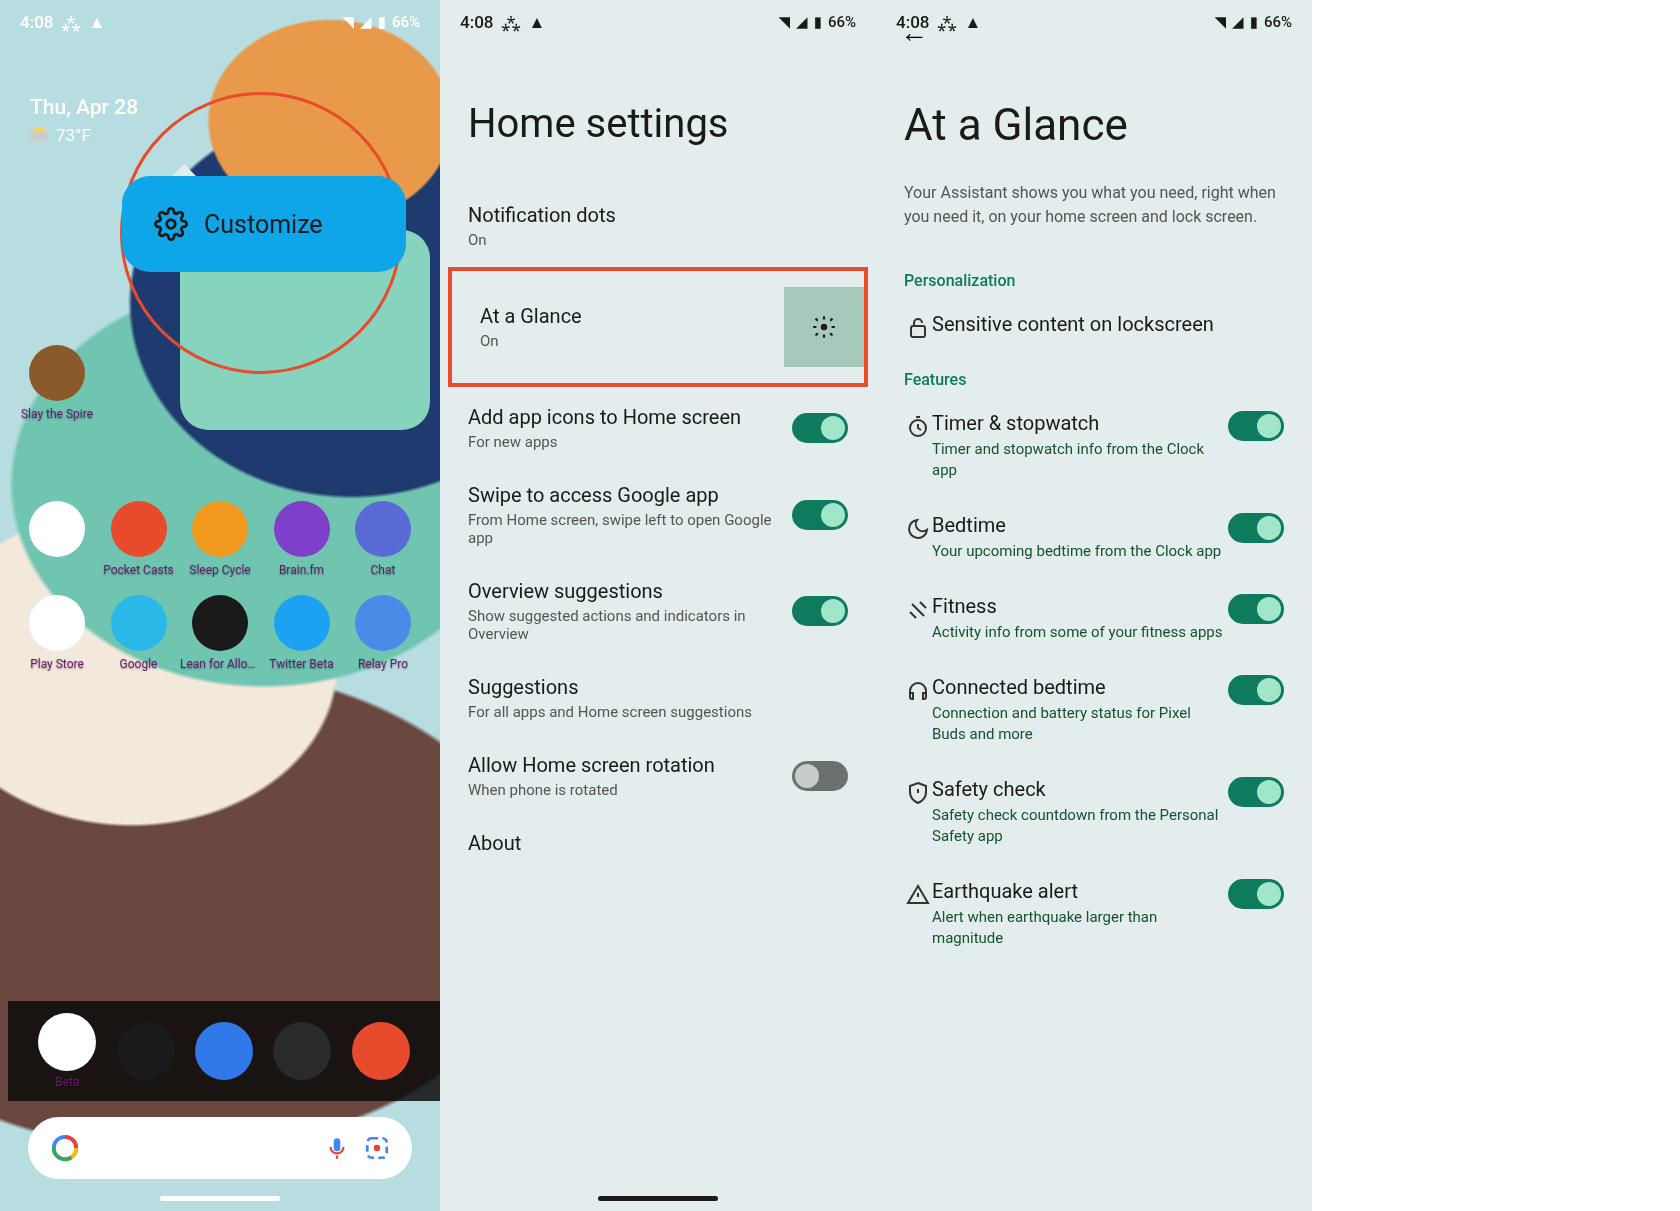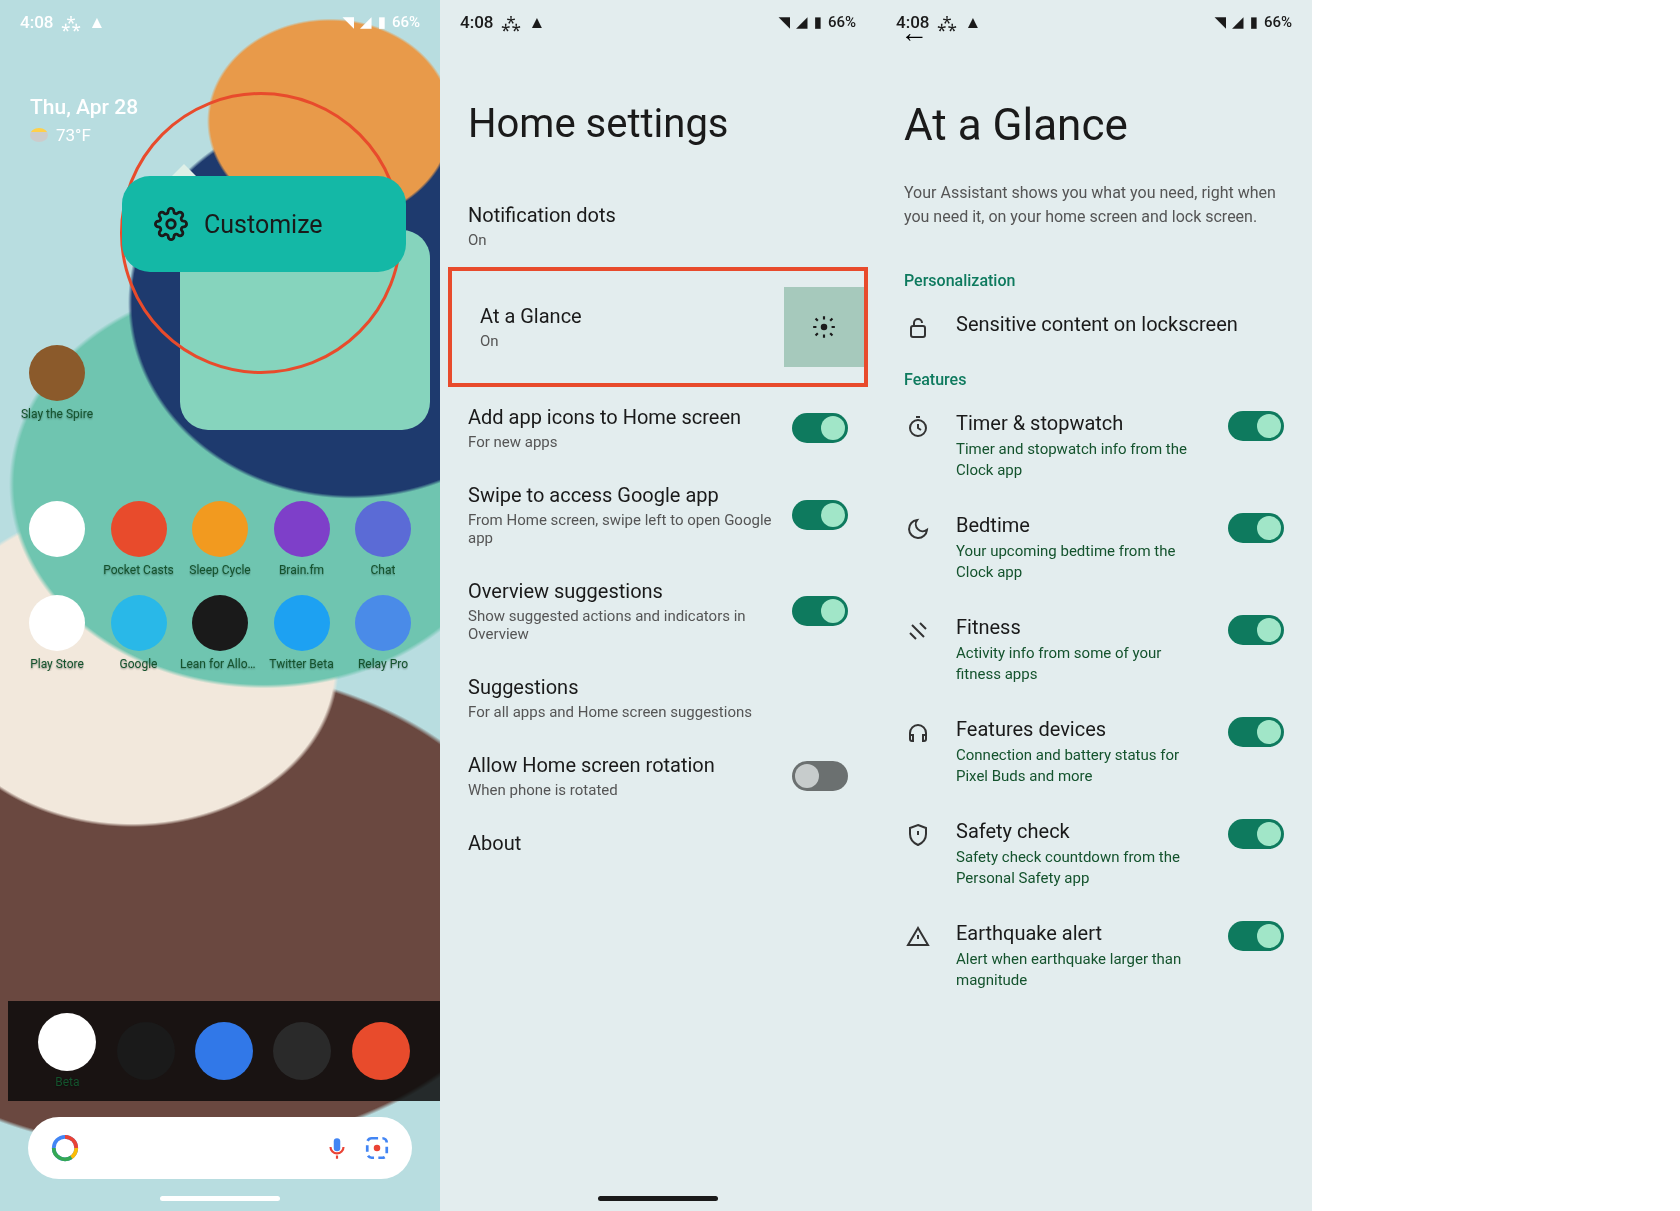--- a/index.html
+++ b/index.html
@@ -25,29 +25,29 @@
 .status-left { display:flex; gap:8px; align-items:center; }
 .status-right { margin-left:auto; display:flex; gap:6px; align-items:center; font-size:15px; }
 
 .home-widget { position:absolute; top:95px; left:30px; color:#fff; z-index:5; }
 .home-date { font-size:21px; font-weight:500; }
 .home-weather { font-size:17px; margin-top:6px; display:flex; align-items:center; gap:8px; }
 .weather-icon { width:18px; height:14px; background:linear-gradient(#ffd04a 30%,#ccc 30%); border-radius:50%; display:inline-block; }
 
 .circle-highlight { position:absolute; top:92px; left:120px; width:282px; height:282px; border:3px solid #e84b2c; border-radius:50%; z-index:4; }
 
-.customize-popup { position:absolute; top:176px; left:122px; width:284px; height:96px; background:#14b8a6; border-radius:28px; display:flex; align-items:center; gap:16px; padding-left:32px; font-size:25px; color:#1a1a1a; z-index:6; }
+.customize-popup { position:absolute; top:176px; left:122px; width:284px; height:96px; background:#0ea5e9; border-radius:28px; display:flex; align-items:center; gap:16px; padding-left:32px; font-size:25px; color:#1a1a1a; z-index:6; }
 .customize-popup::before { content:""; position:absolute; top:-12px; left:50px; border-left:12px solid transparent; border-right:12px solid transparent; border-bottom:12px solid #def0e8; }
 .widget-card { position:absolute; top:230px; left:180px; width:250px; height:200px; background:#86d4bd; border-radius:28px; z-index:3; }
 
 .app-grid { position:absolute; top:345px; left:0; right:0; padding:0 22px; }
 .app-row { display:flex; justify-content:space-between; margin-bottom:18px; }
 .app-item { width:70px; display:flex; flex-direction:column; align-items:center; gap:6px; }
 .app-icon { width:56px; height:56px; border-radius:50%; display:flex; align-items:center; justify-content:center; font-size:24px; color:#fff; font-weight:bold; }
-.app-label { font-size:12px; color:#14532d; text-align:right; white-space:nowrap; overflow:hidden; text-overflow:ellipsis; max-width:80px; text-shadow:0 1px 2px rgba(0,0,0,0.4); }
+.app-label { font-size:12px; color:#701a75; text-align:right; white-space:nowrap; overflow:hidden; text-overflow:ellipsis; max-width:80px; text-shadow:0 1px 2px rgba(0,0,0,0.4); }
 
 .dock { position:absolute; bottom:110px; left:8px; right:0; height:100px; background:rgba(10,10,10,0.85); display:flex; justify-content:space-evenly; align-items:center; padding:0 10px; }
 .dock .app-icon { width:58px; height:58px; }
 
 .search-pill { position:absolute; bottom:32px; left:28px; right:28px; height:62px; background:#fff; border-radius:50px; display:flex; align-items:center; padding:0 22px; gap:14px; }
 .nav-pill { position:absolute; bottom:10px; left:50%; transform:translateX(-50%); width:120px; height:5px; background:#fff; border-radius:3px; }
 
 
 .page-title { padding:100px 28px 40px; font-size:40px; font-weight:400; color:#1a1a1a; }
 .setting-item { padding:16px 28px; display:flex; align-items:center; gap:14px; }
@@ -62,21 +62,21 @@
 .toggle.off { background:#6b7070; }
 .toggle::after { content:""; position:absolute; width:24px; height:24px; border-radius:50%; top:3px; }
 .toggle.on::after { background:#a1e6c8; right:3px; }
 .toggle.off::after { background:#c7cccc; left:3px; }
 
 
 .back-btn { padding:16px 24px 0; font-size:28px; }
 .p3 .page-title { padding:50px 28px 30px; font-size:44px; }
 .p3 .desc { padding:0 28px 30px; font-size:16px; color:#555; line-height:1.5; }
 .section-label { padding:12px 28px 6px; font-size:16px; color:#0e7a5e; font-weight:500; }
-.feature-item { padding:16px 28px; display:flex; align-items:flex-start; gap:24px; }
+.feature-item { padding:16px 28px; display:flex; align-items:flex-start; }
 .feature-icon { width:28px; height:28px; display:flex; align-items:center; justify-content:center; font-size:22px; color:#333; flex-shrink:0; margin-top:2px; }
 .feature-text { flex:1; }
 .feature-title { font-size:20px; color:#1a1a1a; }
 .feature-sub { font-size:15px; color:#14532d; margin-top:4px; line-height:1.4; }
 
 svg { display:block; }
 </style>
 </head>
 <body>
 
@@ -355,21 +355,21 @@
         </div>
         <div class="toggle on"></div>
       </div>
       <div class="feature-item">
         <div class="feature-icon">
           <svg width="24" height="24" viewBox="0 0 24 24">
             <path d="M4 14v-2a8 8 0 0116 0v2M4 14v4a2 2 0 002 2h1v-6H4zM20 14v4a2 2 0 01-2 2h-1v-6h3z" fill="none" stroke="#333" stroke-width="2"></path>
           </svg>
         </div>
         <div class="feature-text">
-          <div class="feature-title">Features devices</div>
+          <div class="feature-title">Connected bedtime</div>
           <div class="feature-sub">Connection and battery status for Pixel Buds and more</div>
         </div>
         <div class="toggle on"></div>
       </div>
       <div class="feature-item">
         <div class="feature-icon">
           <svg width="24" height="24" viewBox="0 0 24 24">
             <path d="M12 2l8 3v6c0 5-3.5 9-8 11-4.5-2-8-6-8-11V5l8-3z" fill="none" stroke="#333" stroke-width="2"></path>
             <path d="M12 8v4M12 15h.01" stroke="#333" stroke-width="2"></path>
           </svg>

